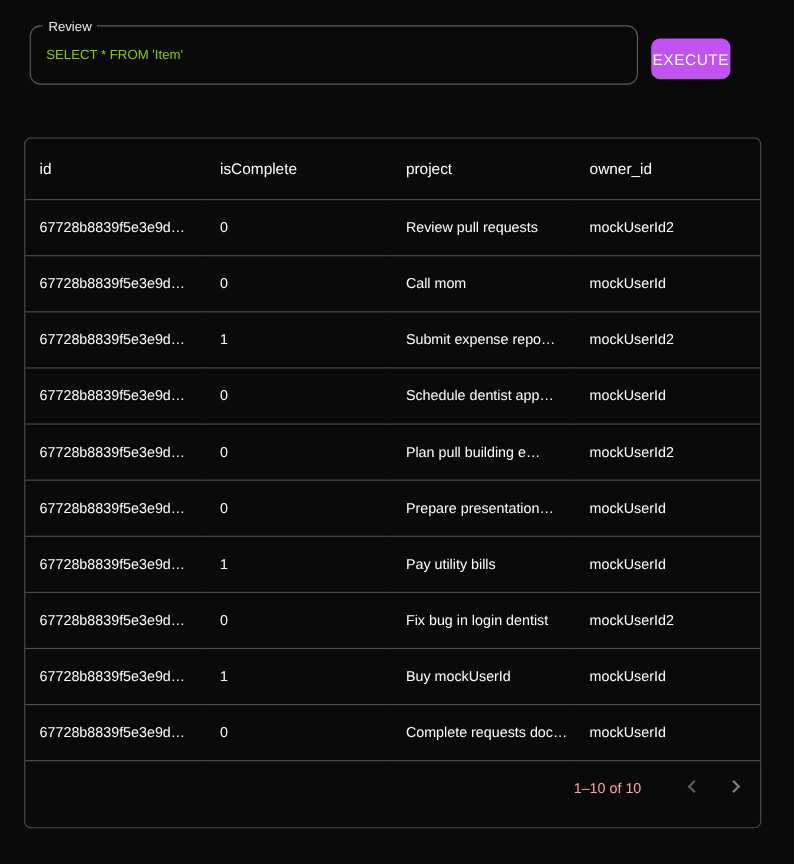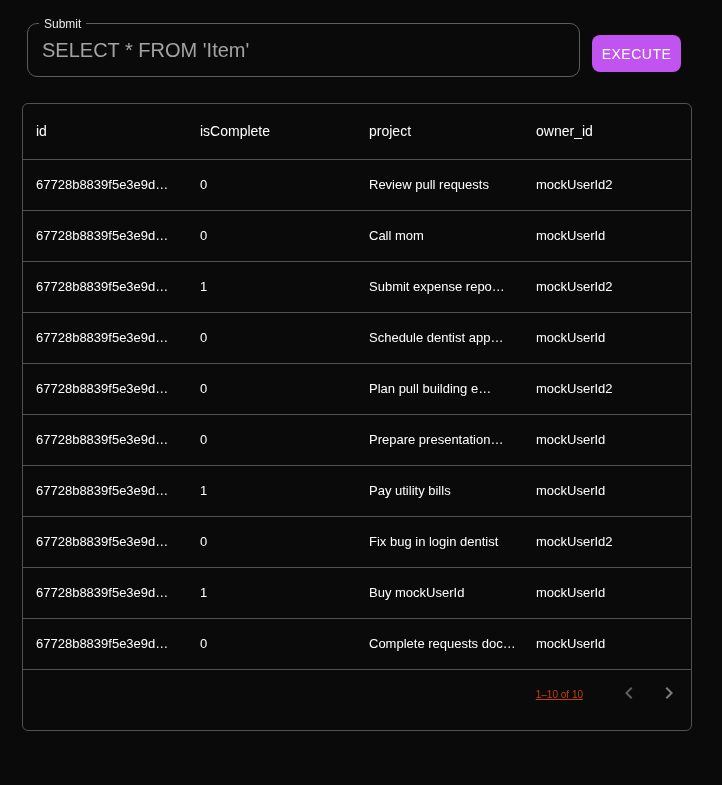--- a/index.html
+++ b/index.html
@@ -27,46 +27,46 @@
     padding: 0 5px;
     background: #0a0a0a;
     font-size: 12px;
     line-height: 16px;
     color: #e8e8e8;
   }
   .query-field input {
     width: 100%; height: 100%;
     background: transparent;
     border: none; outline: none;
-    color: #a3a3a3;
+    color: #84cc16;
     font-family: "Liberation Sans", "DejaVu Sans", sans-serif;
-    font-size: 20px;
+    font-size: 12px;
     padding: 0 14px;
   }
 
   
   .execute-btn {
     position: absolute;
     left: 592px; top: 35px;
-    width: 89px; height: 37px;
+    width: 72px; height: 37px;
     background: #c153f0;
     border: none;
     border-radius: 8px;
     color: #ffffff;
     font-family: "Liberation Sans", "DejaVu Sans", sans-serif;
     font-size: 14px;
     font-weight: 500;
     letter-spacing: 0.5px;
     cursor: pointer;
   }
 
   
   .table-card {
     position: absolute;
-    left: 22px; top: 103px;
+    left: 22px; top: 125px;
     width: 670px; height: 628px;
     border: 1px solid #515151;
     border-radius: 6px;
     overflow: hidden;
     background: transparent;
   }
   table.results {
     width: 100%;
     border-collapse: collapse;
     table-layout: fixed;
@@ -95,45 +95,44 @@
 
   
   .pagination {
     height: 50px;
     display: flex;
     align-items: center;
     justify-content: flex-end;
     padding-right: 2px;
   }
   .pagination .range {
-    font-size: 10px;
-    color: #c2410c;
+    font-size: 13px;
+    color: #fca5a5;
     margin-right: 26px;
-    text-decoration: underline;
   }
   .page-btn {
     width: 40px; height: 40px;
     background: transparent;
     border: none;
     border-radius: 50%;
     display: flex;
     align-items: center;
     justify-content: center;
     cursor: default;
     padding: 0;
   }
   .page-btn svg { width: 24px; height: 24px; }
   .page-btn.prev svg path { fill: #5e5e5e; }
   .page-btn.next svg path { fill: #7d7d7d; }
 </style>
 </head>
 <body>
 
 <div class="query-field">
-  <span class="field-label">Submit</span>
+  <span class="field-label">Review</span>
   <input type="text" value="SELECT * FROM 'Item'" style="">
 </div>
 
 <button class="execute-btn">EXECUTE</button>
 
 <div class="table-card">
   <table class="results">
     <colgroup>
         <col class="c1">
         <col class="c2">

